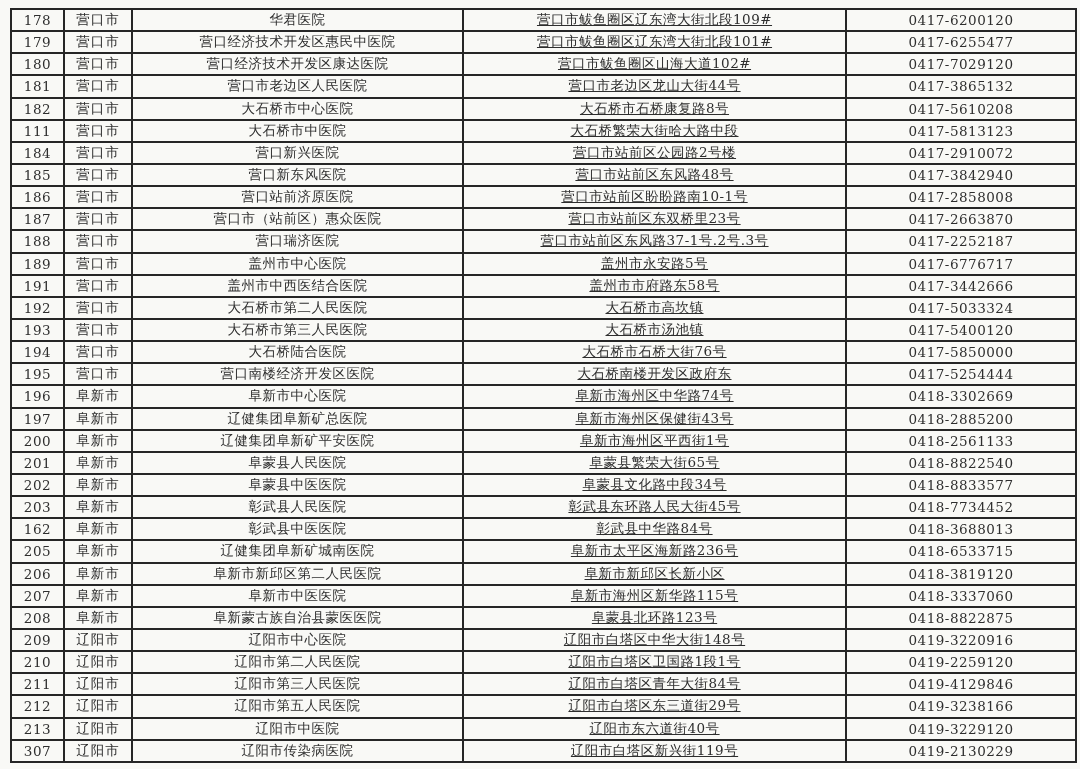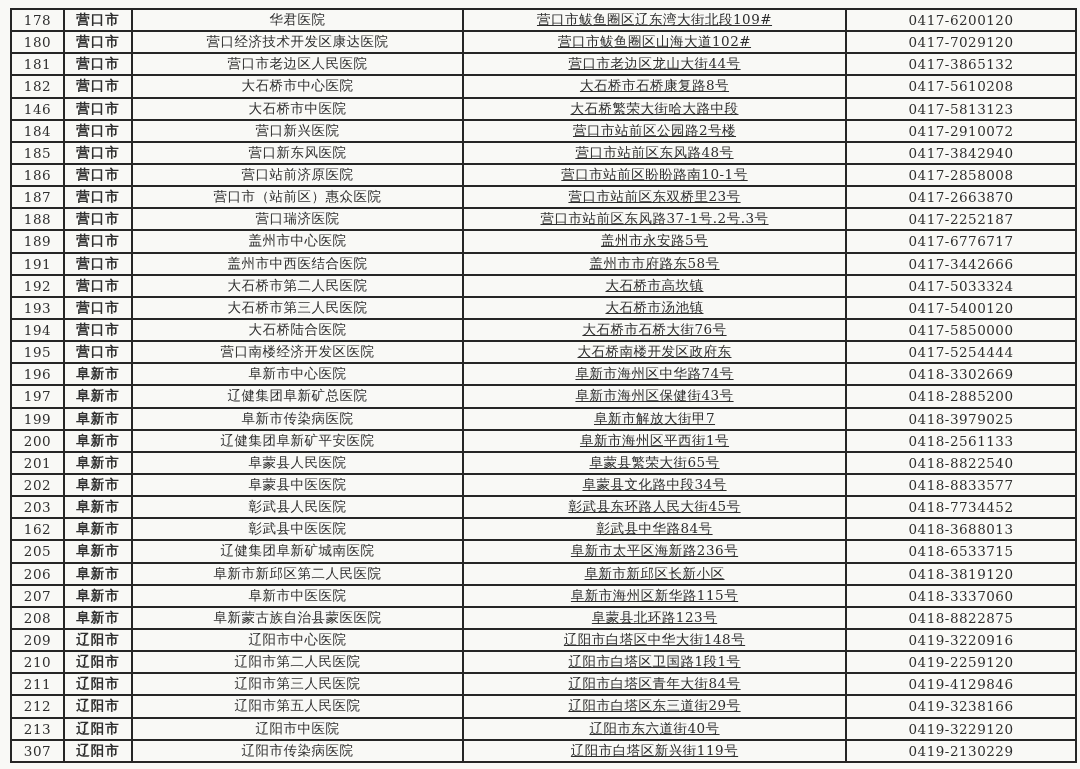--- a/index.html
+++ b/index.html
@@ -35,21 +35,21 @@
     color: var(--text-color);
     font-size: 13.5px;
     text-align: center;
     vertical-align: middle;
     padding: 0 2px;
     white-space: nowrap;
     overflow: hidden;
     height: 18px;
   }
   td.cell-no    { font-size: 14px; letter-spacing: 0.5px; }
-  td.cell-city  { letter-spacing: 1px; font-weight: bold; }
+  td.cell-city  { letter-spacing: 1px; }
   td.cell-name  { letter-spacing: 0.5px; }
   td.cell-address {
     text-align: left;
     padding-left: 4px;
     letter-spacing: 0.5px;
     text-decoration: underline;
   }
   td.cell-phone { font-size: 14px; letter-spacing: 0.5px; }
 </style>
 </head>
@@ -66,20 +66,27 @@
     </colgroup>
     <tbody>
         <tr>
     <td class="cell-no">178</td>
     <td class="cell-city">营口市</td>
     <td class="cell-name">华君医院</td>
     <td class="cell-address">营口市鲅鱼圈区辽东湾大街北段109#</td>
     <td class="cell-phone">0417-6200120</td>
   </tr>
         <tr>
+    <td class="cell-no">179</td>
+    <td class="cell-city">营口市</td>
+    <td class="cell-name">营口经济技术开发区惠民中医院</td>
+    <td class="cell-address">营口市鲅鱼圈区辽东湾大街北段101#</td>
+    <td class="cell-phone">0417-6255477</td>
+  </tr>
+        <tr>
     <td class="cell-no">180</td>
     <td class="cell-city">营口市</td>
     <td class="cell-name">营口经济技术开发区康达医院</td>
     <td class="cell-address">营口市鲅鱼圈区山海大道102#</td>
     <td class="cell-phone">0417-7029120</td>
   </tr>
         <tr>
     <td class="cell-no">181</td>
     <td class="cell-city">营口市</td>
     <td class="cell-name">营口市老边区人民医院</td>
@@ -87,21 +94,21 @@
     <td class="cell-phone">0417-3865132</td>
   </tr>
         <tr>
     <td class="cell-no">182</td>
     <td class="cell-city">营口市</td>
     <td class="cell-name">大石桥市中心医院</td>
     <td class="cell-address">大石桥市石桥康复路8号</td>
     <td class="cell-phone">0417-5610208</td>
   </tr>
         <tr>
-    <td class="cell-no">146</td>
+    <td class="cell-no">111</td>
     <td class="cell-city">营口市</td>
     <td class="cell-name">大石桥市中医院</td>
     <td class="cell-address">大石桥繁荣大街哈大路中段</td>
     <td class="cell-phone">0417-5813123</td>
   </tr>
         <tr>
     <td class="cell-no">184</td>
     <td class="cell-city">营口市</td>
     <td class="cell-name">营口新兴医院</td>
     <td class="cell-address">营口市站前区公园路2号楼</td>
@@ -183,27 +190,20 @@
     <td class="cell-name">阜新市中心医院</td>
     <td class="cell-address">阜新市海州区中华路74号</td>
     <td class="cell-phone">0418-3302669</td>
   </tr>
         <tr>
     <td class="cell-no">197</td>
     <td class="cell-city">阜新市</td>
     <td class="cell-name">辽健集团阜新矿总医院</td>
     <td class="cell-address">阜新市海州区保健街43号</td>
     <td class="cell-phone">0418-2885200</td>
-  </tr>
-        <tr>
-    <td class="cell-no">199</td>
-    <td class="cell-city">阜新市</td>
-    <td class="cell-name">阜新市传染病医院</td>
-    <td class="cell-address">阜新市解放大街甲7</td>
-    <td class="cell-phone">0418-3979025</td>
   </tr>
         <tr>
     <td class="cell-no">200</td>
     <td class="cell-city">阜新市</td>
     <td class="cell-name">辽健集团阜新矿平安医院</td>
     <td class="cell-address">阜新市海州区平西街1号</td>
     <td class="cell-phone">0418-2561133</td>
   </tr>
         <tr>
     <td class="cell-no">201</td>

